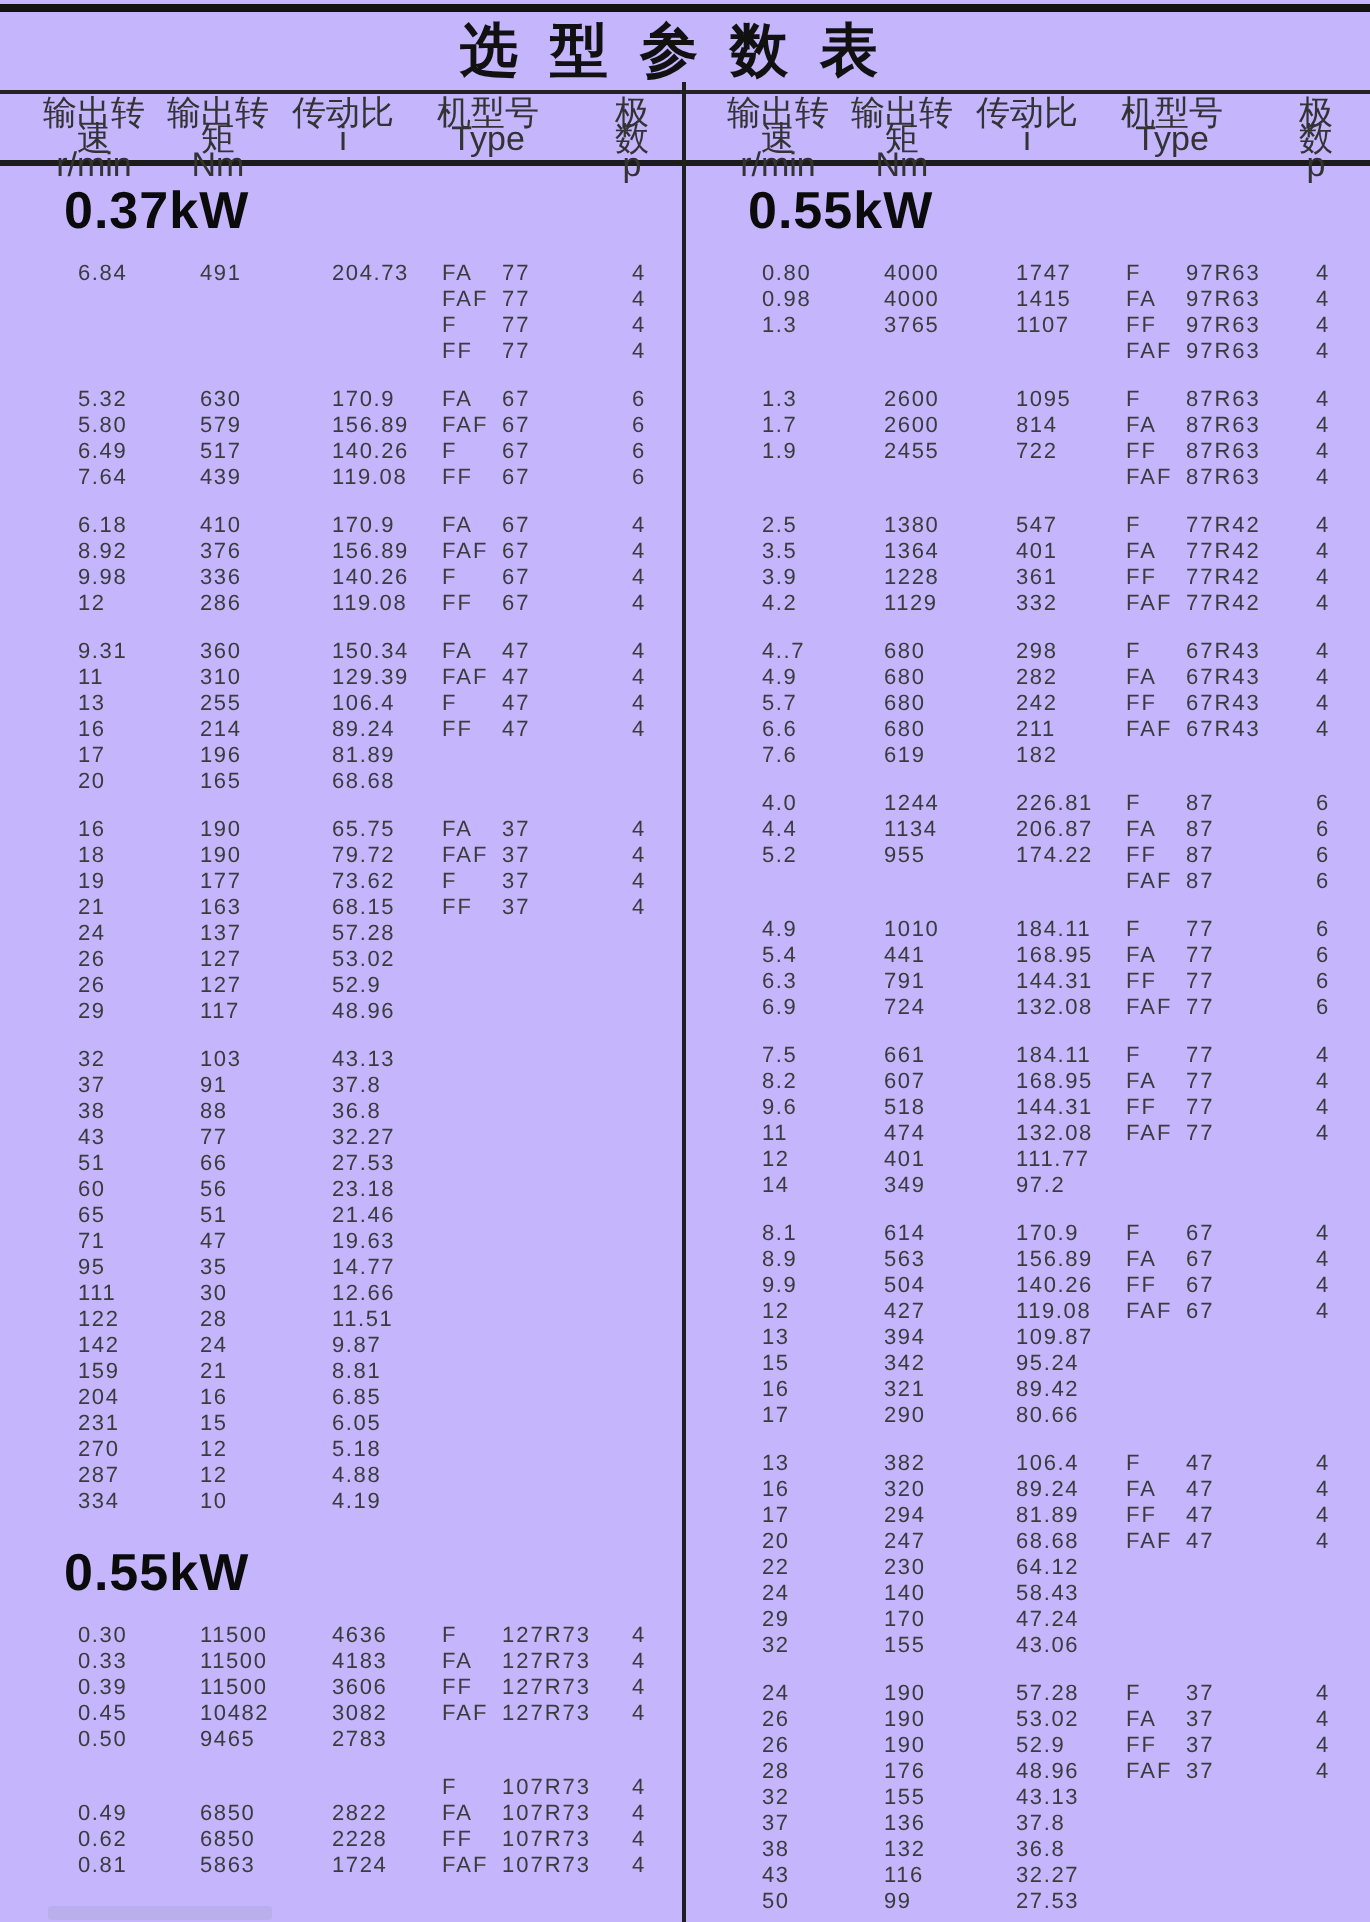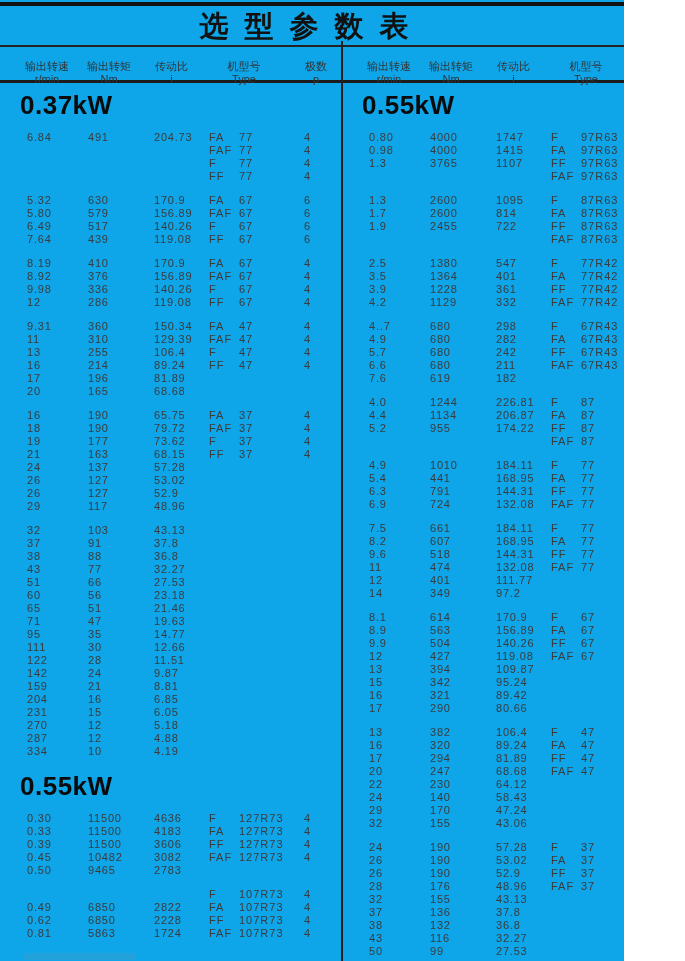--- a/index.html
+++ b/index.html
@@ -1,46 +1,46 @@
 <!DOCTYPE html>
 <html><head>
 <meta charset="utf-8">
 <style>
   html,body{margin:0;padding:0;background:#ffffff;}
   .page{
     position:relative;
-    width:624px;height:961px;
-    background:#0ea5e9;
+    width:685px;height:961px;
+    background:#c4b5fd;
     overflow:hidden;
     font-family:"Liberation Sans","DejaVu Sans",sans-serif;
     color:#3b3b3b;
   }
   .top-bar{height:4px;background:#121212;margin-top:2px;}
   .title{
     text-align:center;
     font-size:29px;
     font-weight:bold;
     color:#111;
     letter-spacing:16px;
     padding:3px 0 2px 0;
     height:34px;
     line-height:34px;
   }
   .title-rule{height:2px;background:#232323;}
   .header-row{display:flex;height:33px;}
   .hgroup{width:342px;display:flex;flex:none;}
   .hgroup.right{width:343px;}
-  .hcol{text-align:center;font-size:11px;line-height:13px;padding-top:13px;color:#333;flex:none;}
+  .hcol{text-align:center;font-size:17px;line-height:13px;padding-top:3px;color:#333;flex:none;}
   .hc1{margin-left:14px;width:66px;}
   .hc2{width:58px;}
   .hc3{margin-left:6px;width:55px;}
   .hc4{margin-left:10px;width:70px;}
   .hc5{margin-left:22px;width:30px;}
   .header-rule{height:3px;background:#1c1c1c;}
-  .body{display:flex;}
+  .body{display:flex;padding-left:12px;}
   .col{width:342px;flex:none;}
   .col.right{width:341px;}
   .vdivider{
     position:absolute;left:341px;top:41px;width:2px;height:920px;
     background:#1f1f1f;
   }
   .power-header{
     font-size:26px;font-weight:bold;color:#0b0b0b;
     margin:8px 0 12px 20px;height:28px;line-height:28px;
     letter-spacing:0.5px;
@@ -180,21 +180,21 @@
           <div class="row">
             <span class="cell d-speed">7.64</span>
             <span class="cell d-torque">439</span>
             <span class="cell d-ratio">119.08</span>
             <span class="cell d-type"><span class="tprefix">FF</span><span class="tsize">67</span></span>
             <span class="cell d-poles">6</span>
           </div>
         </div>
         <div class="block">
           <div class="row">
-            <span class="cell d-speed">8.19</span>
+            <span class="cell d-speed">6.18</span>
             <span class="cell d-torque">410</span>
             <span class="cell d-ratio">170.9</span>
             <span class="cell d-type"><span class="tprefix">FA</span><span class="tsize">67</span></span>
             <span class="cell d-poles">4</span>
           </div>
           <div class="row">
             <span class="cell d-speed">8.92</span>
             <span class="cell d-torque">376</span>
             <span class="cell d-ratio">156.89</span>
             <span class="cell d-type"><span class="tprefix">FAF</span><span class="tsize">67</span></span>

